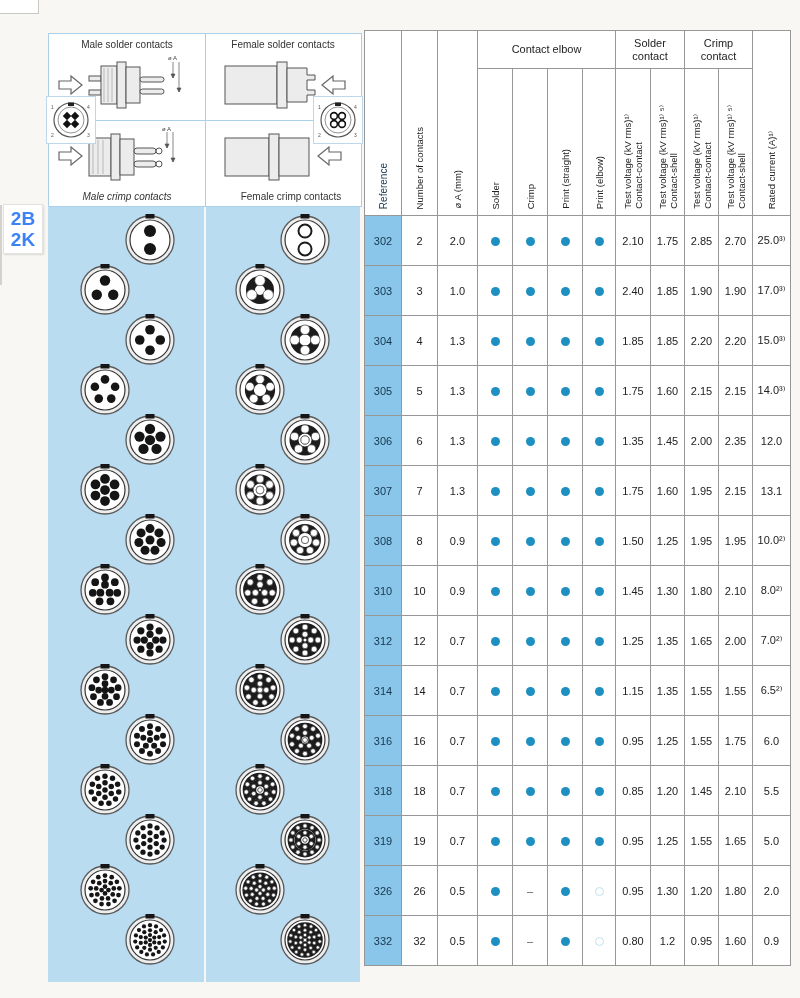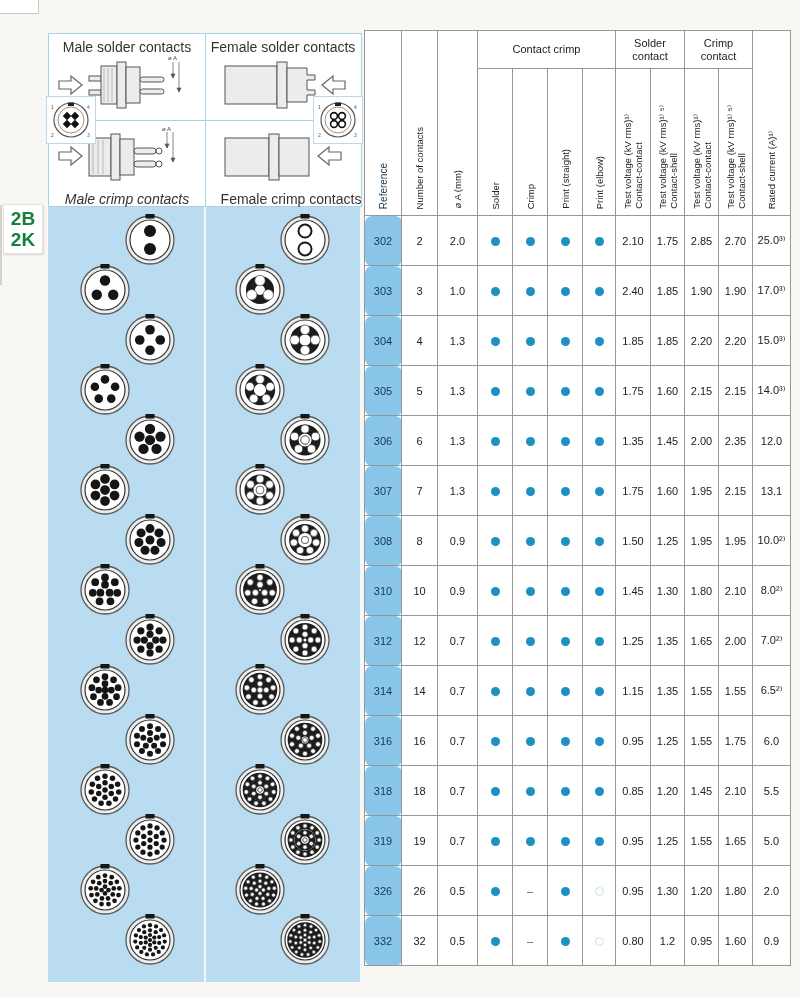--- a/index.html
+++ b/index.html
@@ -11,29 +11,29 @@
   }
   
   .corner-box{position:absolute;left:0;top:0;width:38px;height:13px;background:#fff;
     border-right:1px solid #c9c9c4;border-bottom:1px solid #c9c9c4;}
   .edge-line{position:absolute;left:0;top:205px;width:2px;height:80px;background:#d4d2cc;}
 
   
   .side-label{position:absolute;left:3px;top:204px;width:38px;height:48px;background:#fff;
     box-shadow:1px 1px 2px rgba(0,0,0,0.12);border:1px solid #e4e2dd;
     display:flex;flex-direction:column;align-items:center;justify-content:center;
-    font-weight:bold;font-size:19px;line-height:21px;color:#15803d;}
+    font-weight:bold;font-size:19px;line-height:21px;color:#3b82f6;}
 
   
   .diagram-area{position:absolute;left:48px;top:33px;width:312px;height:172px;background:#ffffff;
     border:1px solid #a9d2ea;}
   .quad{position:absolute;font-size:10px;color:#333;}
   .quad-divider-v{position:absolute;left:156px;top:0;width:1px;height:172px;background:#a9d2ea;}
   .quad-divider-h{position:absolute;left:0;top:86px;width:312px;height:1px;background:#a9d2ea;}
-  .quad-label{position:absolute;width:156px;text-align:center;font-size:14px;color:#333;}
+  .quad-label{position:absolute;width:156px;text-align:center;font-size:10px;color:#333;}
   .panel-col{position:absolute;top:207px;height:775px;background:#b9dcf0;}
   .panel-col.male{left:48px;width:156px;}
   .panel-col.female{left:206px;width:154px;}
   .face{position:absolute;}
   .detail-circle{position:absolute;background:#fff;border:1px solid #bdd8ea;}
 
   
   table.spec{position:absolute;left:364px;top:30px;border-collapse:collapse;table-layout:fixed;
     font-size:11px;color:#222;background:#fff;}
   table.spec col.c0{width:37px;} table.spec col.c1{width:36px;} table.spec col.c2{width:40px;}
@@ -42,21 +42,21 @@
   table.spec col.c9{width:34px;} table.spec col.c10{width:34px;} table.spec col.c11{width:38px;}
   table.spec th,table.spec td{border:1px solid #979797;padding:0;text-align:center;}
   table.spec thead th{font-weight:normal;background:#fff;}
   th.group{height:37px;font-size:11px;line-height:13px;white-space:pre-line;vertical-align:middle;}
   th.vcell{height:146px;vertical-align:bottom;}
   th.refhead{background:#3f9fd8;}
   .vtext{writing-mode:vertical-rl;transform:rotate(180deg);display:inline-block;
     font-size:9.5px;line-height:11px;white-space:pre-line;text-align:left;
     padding:4px 0 6px 0;color:#222;}
   th.refhead .vtext{color:#17374f;font-size:10px;}
-  td.ref{background:#8ac6e9;color:#17374f;font-size:11px;border-radius:7px;}
+  td.ref{background:#8ac6e9;color:#17374f;font-size:11px;}
   table.spec tbody td{height:49px;}
   .dot{display:inline-block;width:9px;height:9px;border-radius:50%;background:#1d8fc0;vertical-align:middle;}
   .ocircle{display:inline-block;width:7px;height:7px;border-radius:50%;border:1.5px solid #c5e2ec;
     background:#fdfefe;vertical-align:middle;}
   .dash{color:#555;}
 </style>
 </head>
 <body>
 
 <div class="corner-box"></div>
@@ -744,21 +744,21 @@
       <col class="c8">
       <col class="c9">
       <col class="c10">
       <col class="c11">
   </colgroup>
   <thead>
     <tr>
       <th class="vcell refhead" rowspan="2"><span class="vtext">Reference</span></th>
       <th class="vcell" rowspan="2"><span class="vtext">Number of contacts</span></th>
       <th class="vcell" rowspan="2"><span class="vtext">ø A (mm)</span></th>
-      <th class="group" colspan="4">Contact crimp</th>
+      <th class="group" colspan="4">Contact elbow</th>
       <th class="group" colspan="2">Solder
 contact</th>
       <th class="group" colspan="2">Crimp
 contact</th>
       <th class="vcell" rowspan="2"><span class="vtext">Rated current (A)¹⁾</span></th>
     </tr>
     <tr>
       <th class="vcell"><span class="vtext">Solder</span></th>
       <th class="vcell"><span class="vtext">Crimp</span></th>
       <th class="vcell"><span class="vtext">Print (straight)</span></th>

